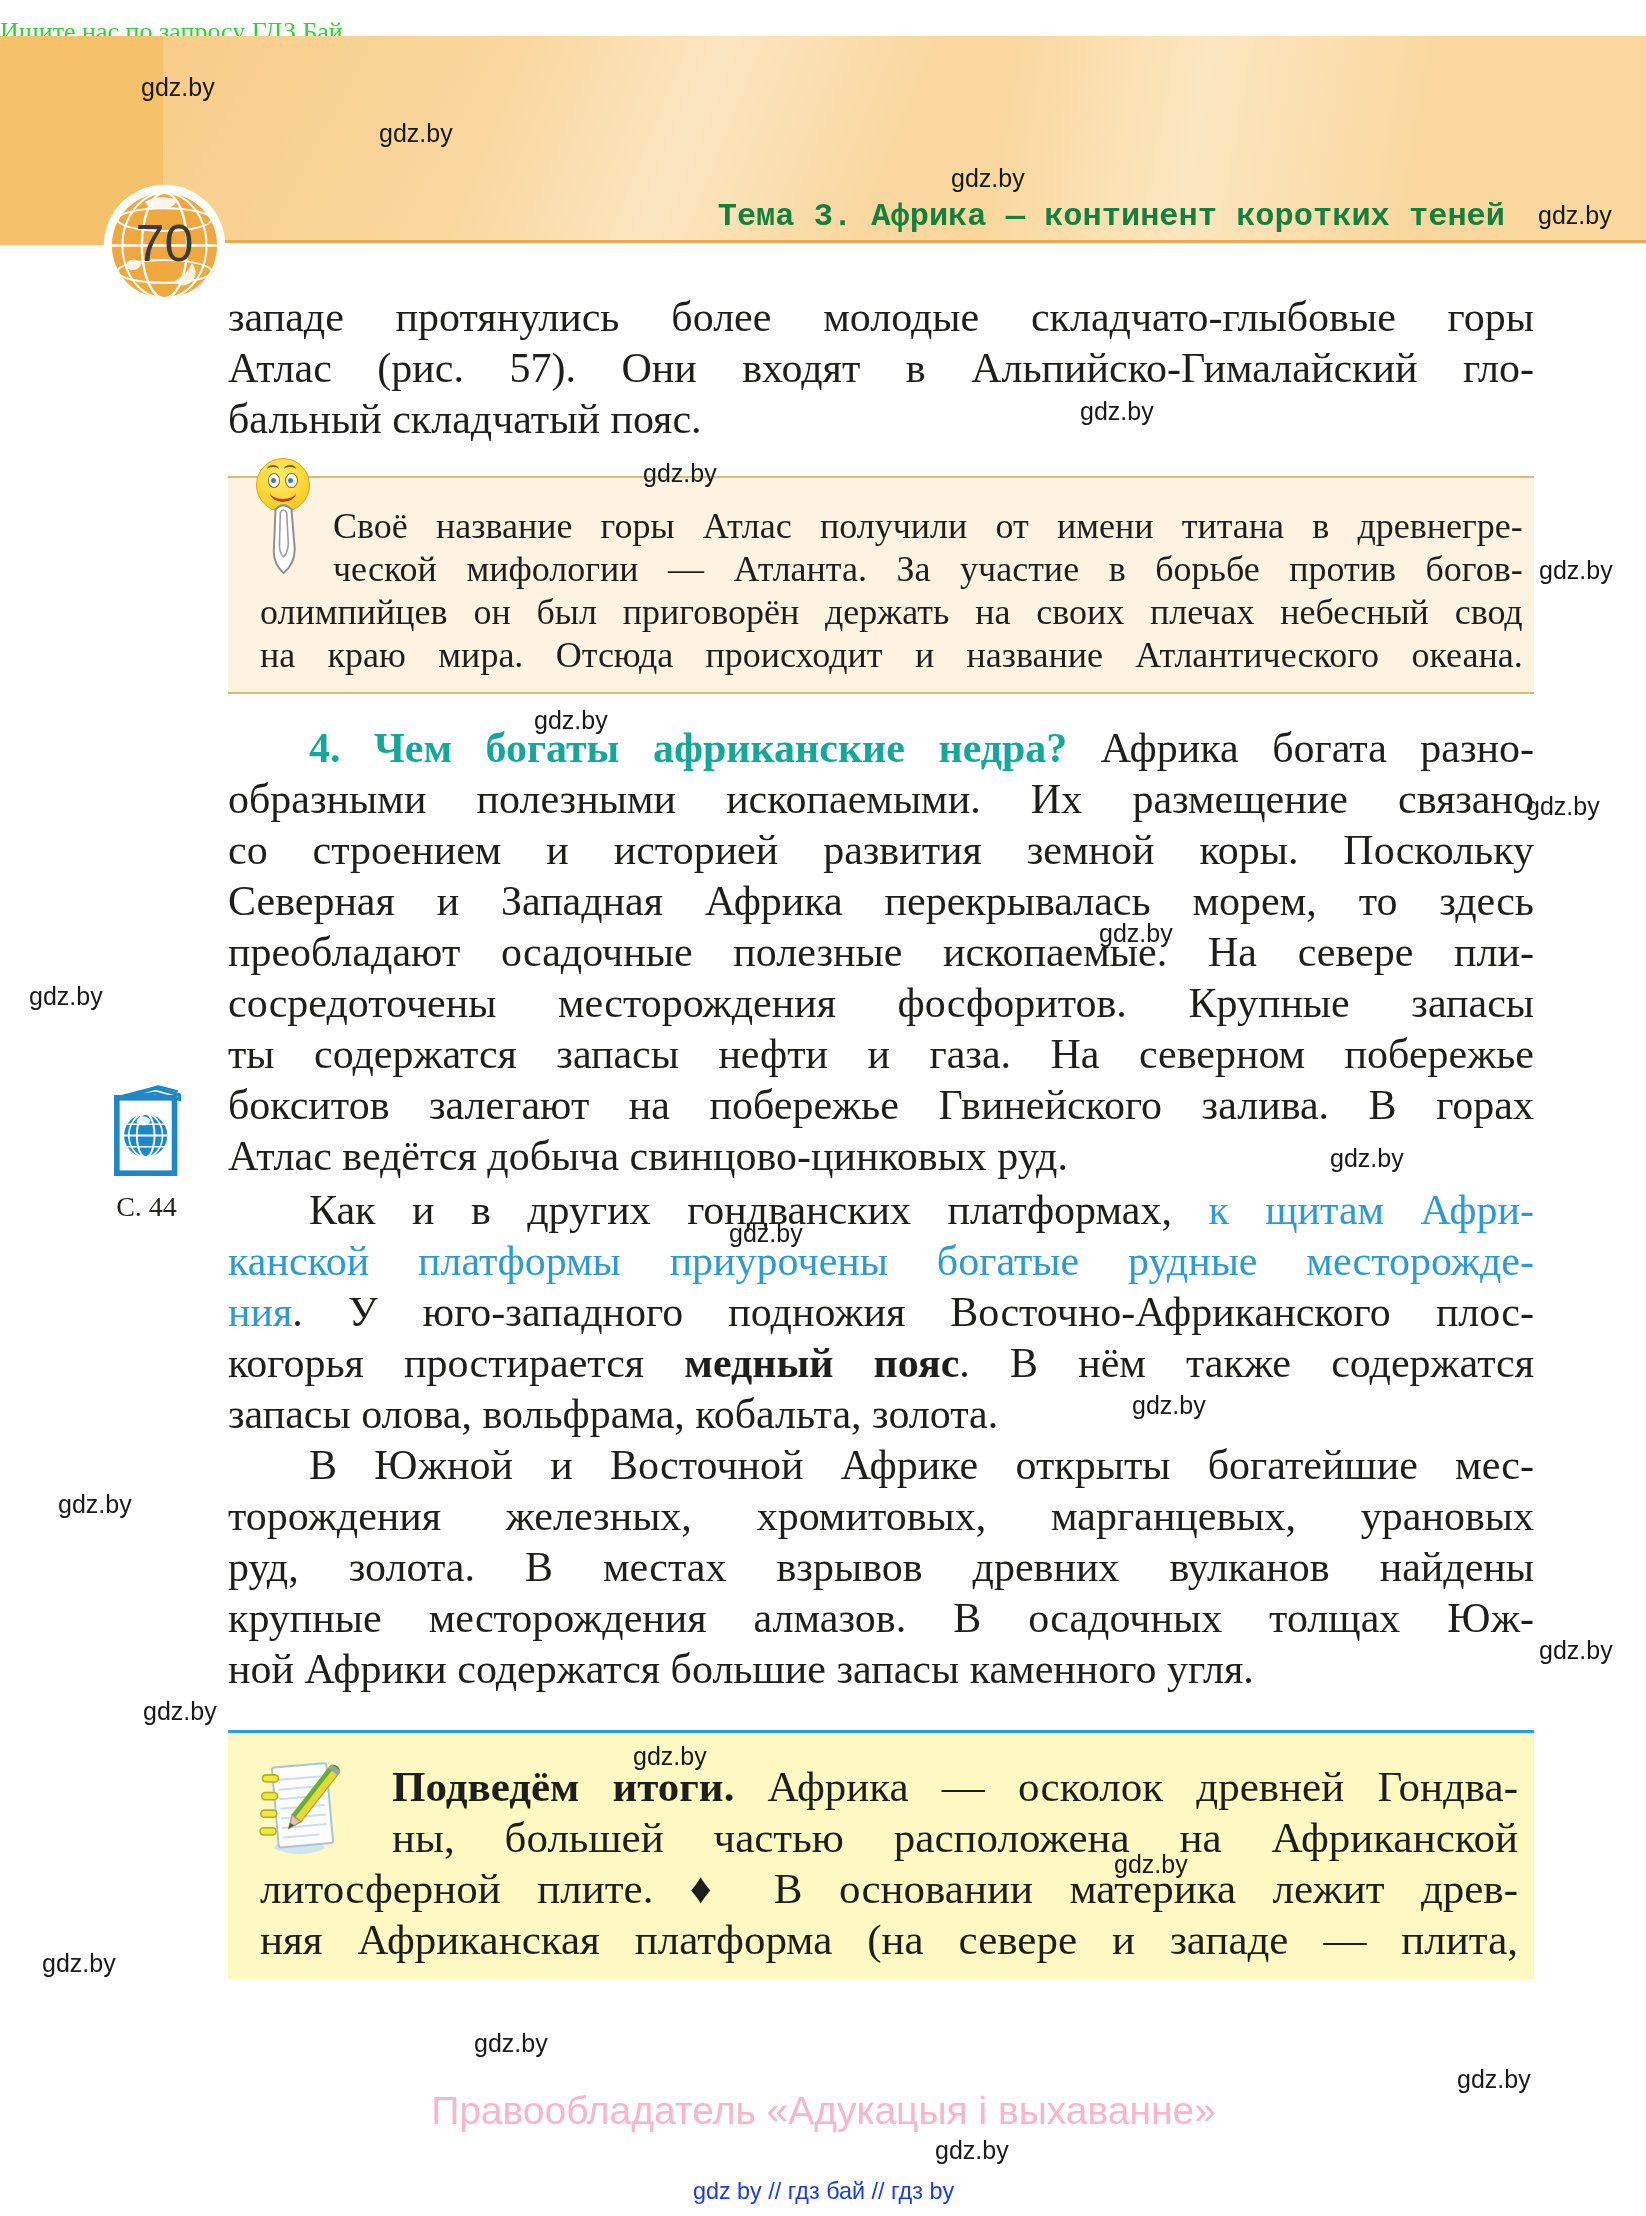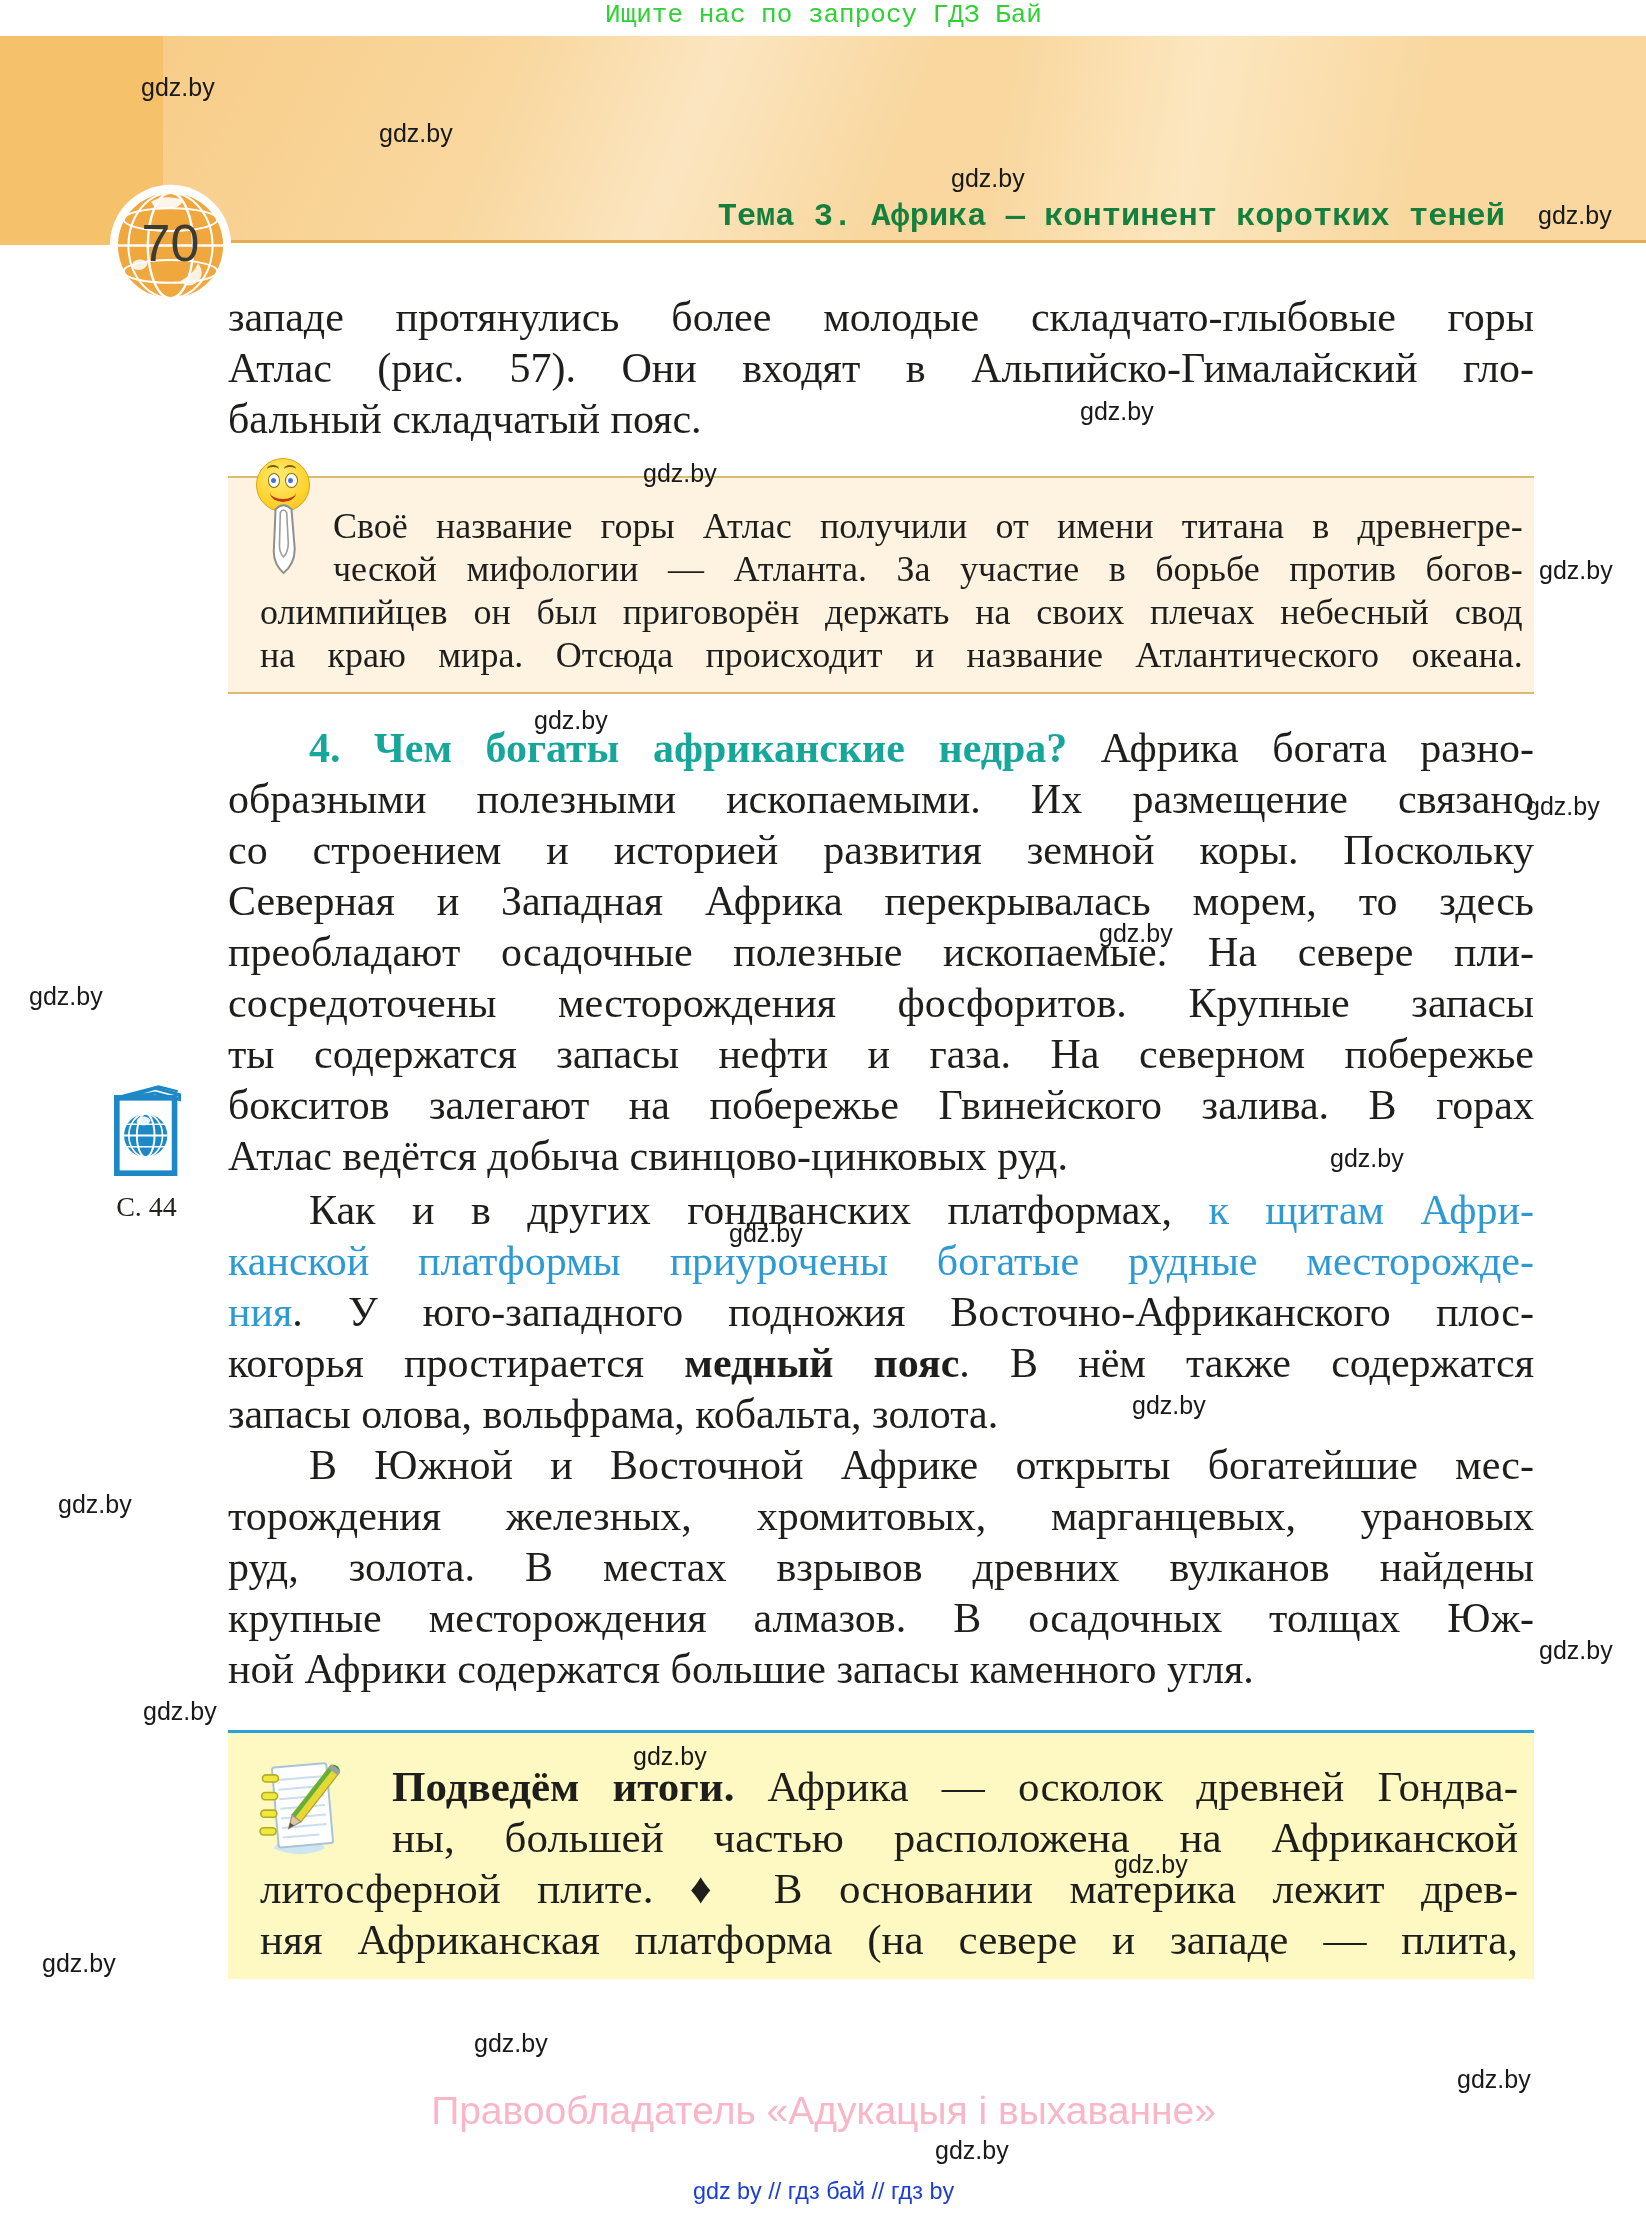--- a/index.html
+++ b/index.html
@@ -1,35 +1,35 @@
 <!DOCTYPE html>
 <html style="font-size:13px"><head>
 <meta charset="utf-8">
 <style>
   html,body{margin:0;padding:0;background:#ffffff;}
   .page{position:relative;width:1647px;height:2216px;background:#ffffff;overflow:hidden;
         font-family:"Liberation Serif",serif;color:#1e1e1c;}
 
   
-  .promo{position:absolute;left:0;top:0;width:100%;text-align:center;
-         font-family:Liberation Mono, monospace;font-size:26px;color:#2fd135;}
+  .promo{position:absolute;left:0;top:17px;width:100%;
+         font-family:Liberation Serif, serif;font-size:26px;color:#2fd135;}
 
   
   .band{position:absolute;left:0;top:36px;width:1647px;height:206px;background:#f9d79e;
         background-image:
           linear-gradient(112deg, rgba(255,255,255,0) 30%, rgba(255,255,255,.35) 42%, rgba(255,255,255,0) 55%),
           linear-gradient(100deg, rgba(255,255,255,0) 60%, rgba(255,245,225,.5) 72%, rgba(255,255,255,0) 86%),
           linear-gradient(118deg, rgba(246,190,106,.45) 8%, rgba(246,190,106,0) 30%);}
   .gold-line{position:absolute;left:0;top:240px;width:1647px;height:3.2px;background:#e5ad52;}
   .band-dark{position:absolute;left:0;top:36px;width:163px;height:209px;background:#f6c16b;}
   .hdr-title{position:absolute;right:142px;top:198px;font-family:Liberation Mono, monospace;
              font-weight:bold;font-size:32px;color:#15803d;white-space:nowrap;}
 
   
-  .badge{position:absolute;left:109px;top:184px;width:123px;height:123px;}
+  .badge{position:absolute;left:103px;top:184px;width:123px;height:123px;}
   .badge .num{position:absolute;left:0;top:29px;width:123px;text-align:center;
               font-family:"Liberation Sans",sans-serif;font-size:52px;color:#3c3c33;}
 
   
   .wm{position:absolute;font-family:"Liberation Sans",sans-serif;font-size:25px;color:#191919;white-space:nowrap;}
 
   
   .para{position:absolute;left:228px;width:1306px;}
   .line{white-space:nowrap;font-size:42px;line-height:51px;}
   .jl{text-align:justify;text-align-last:justify;text-justify:inter-word;}

